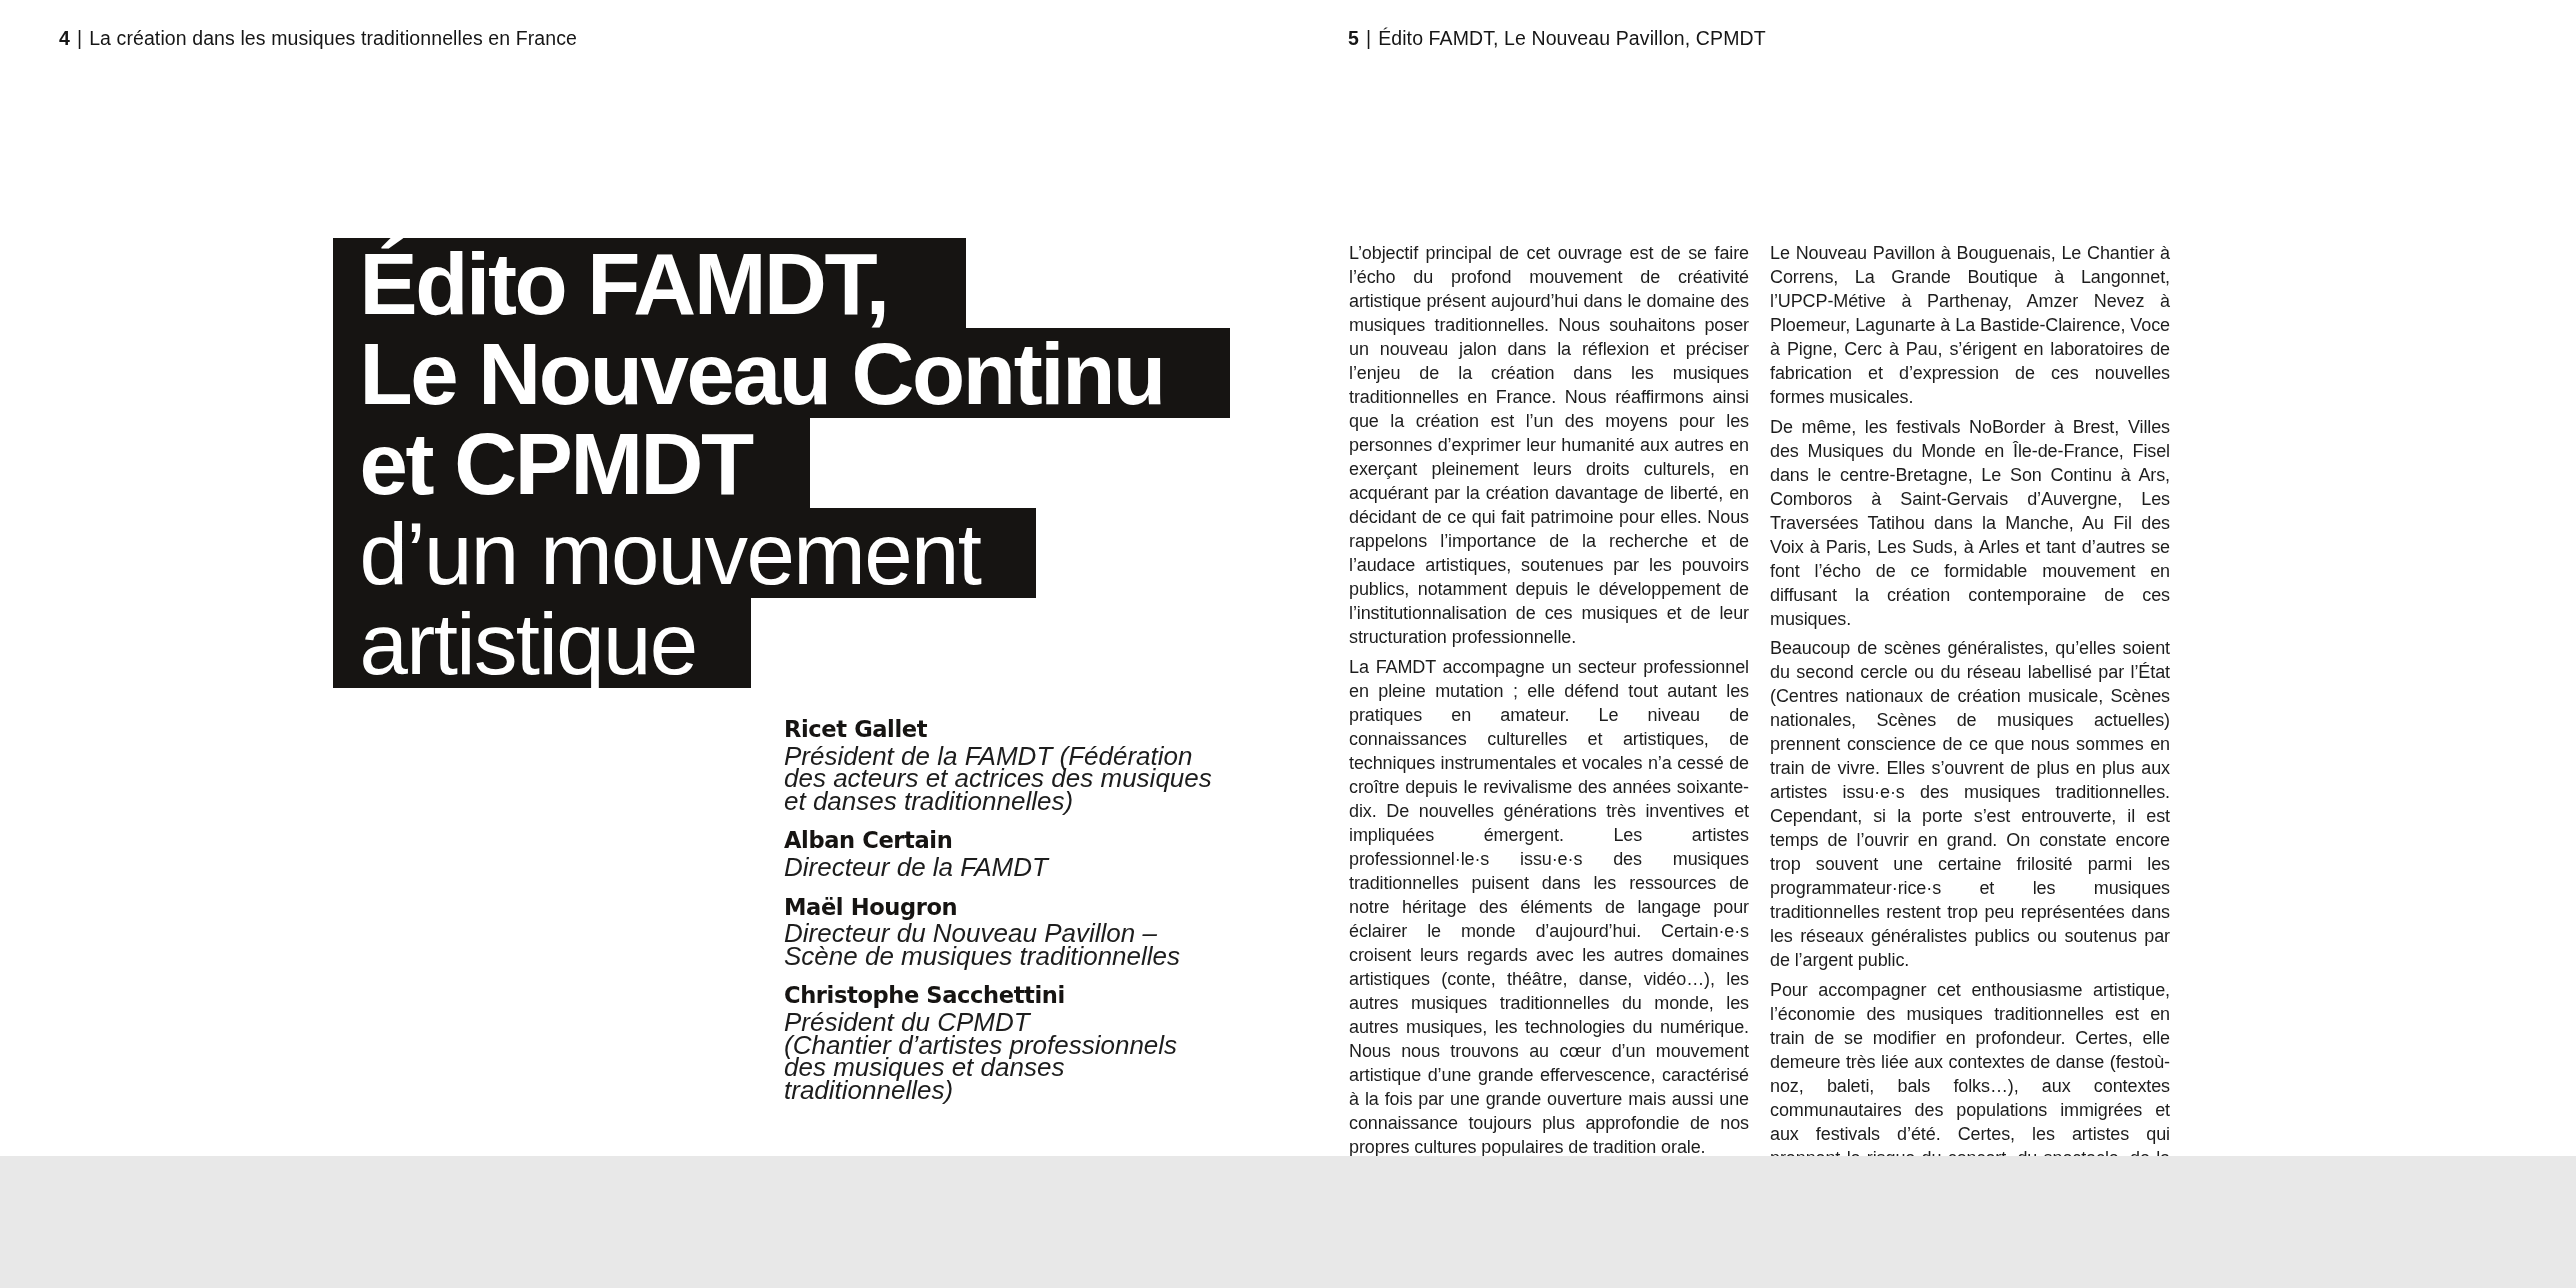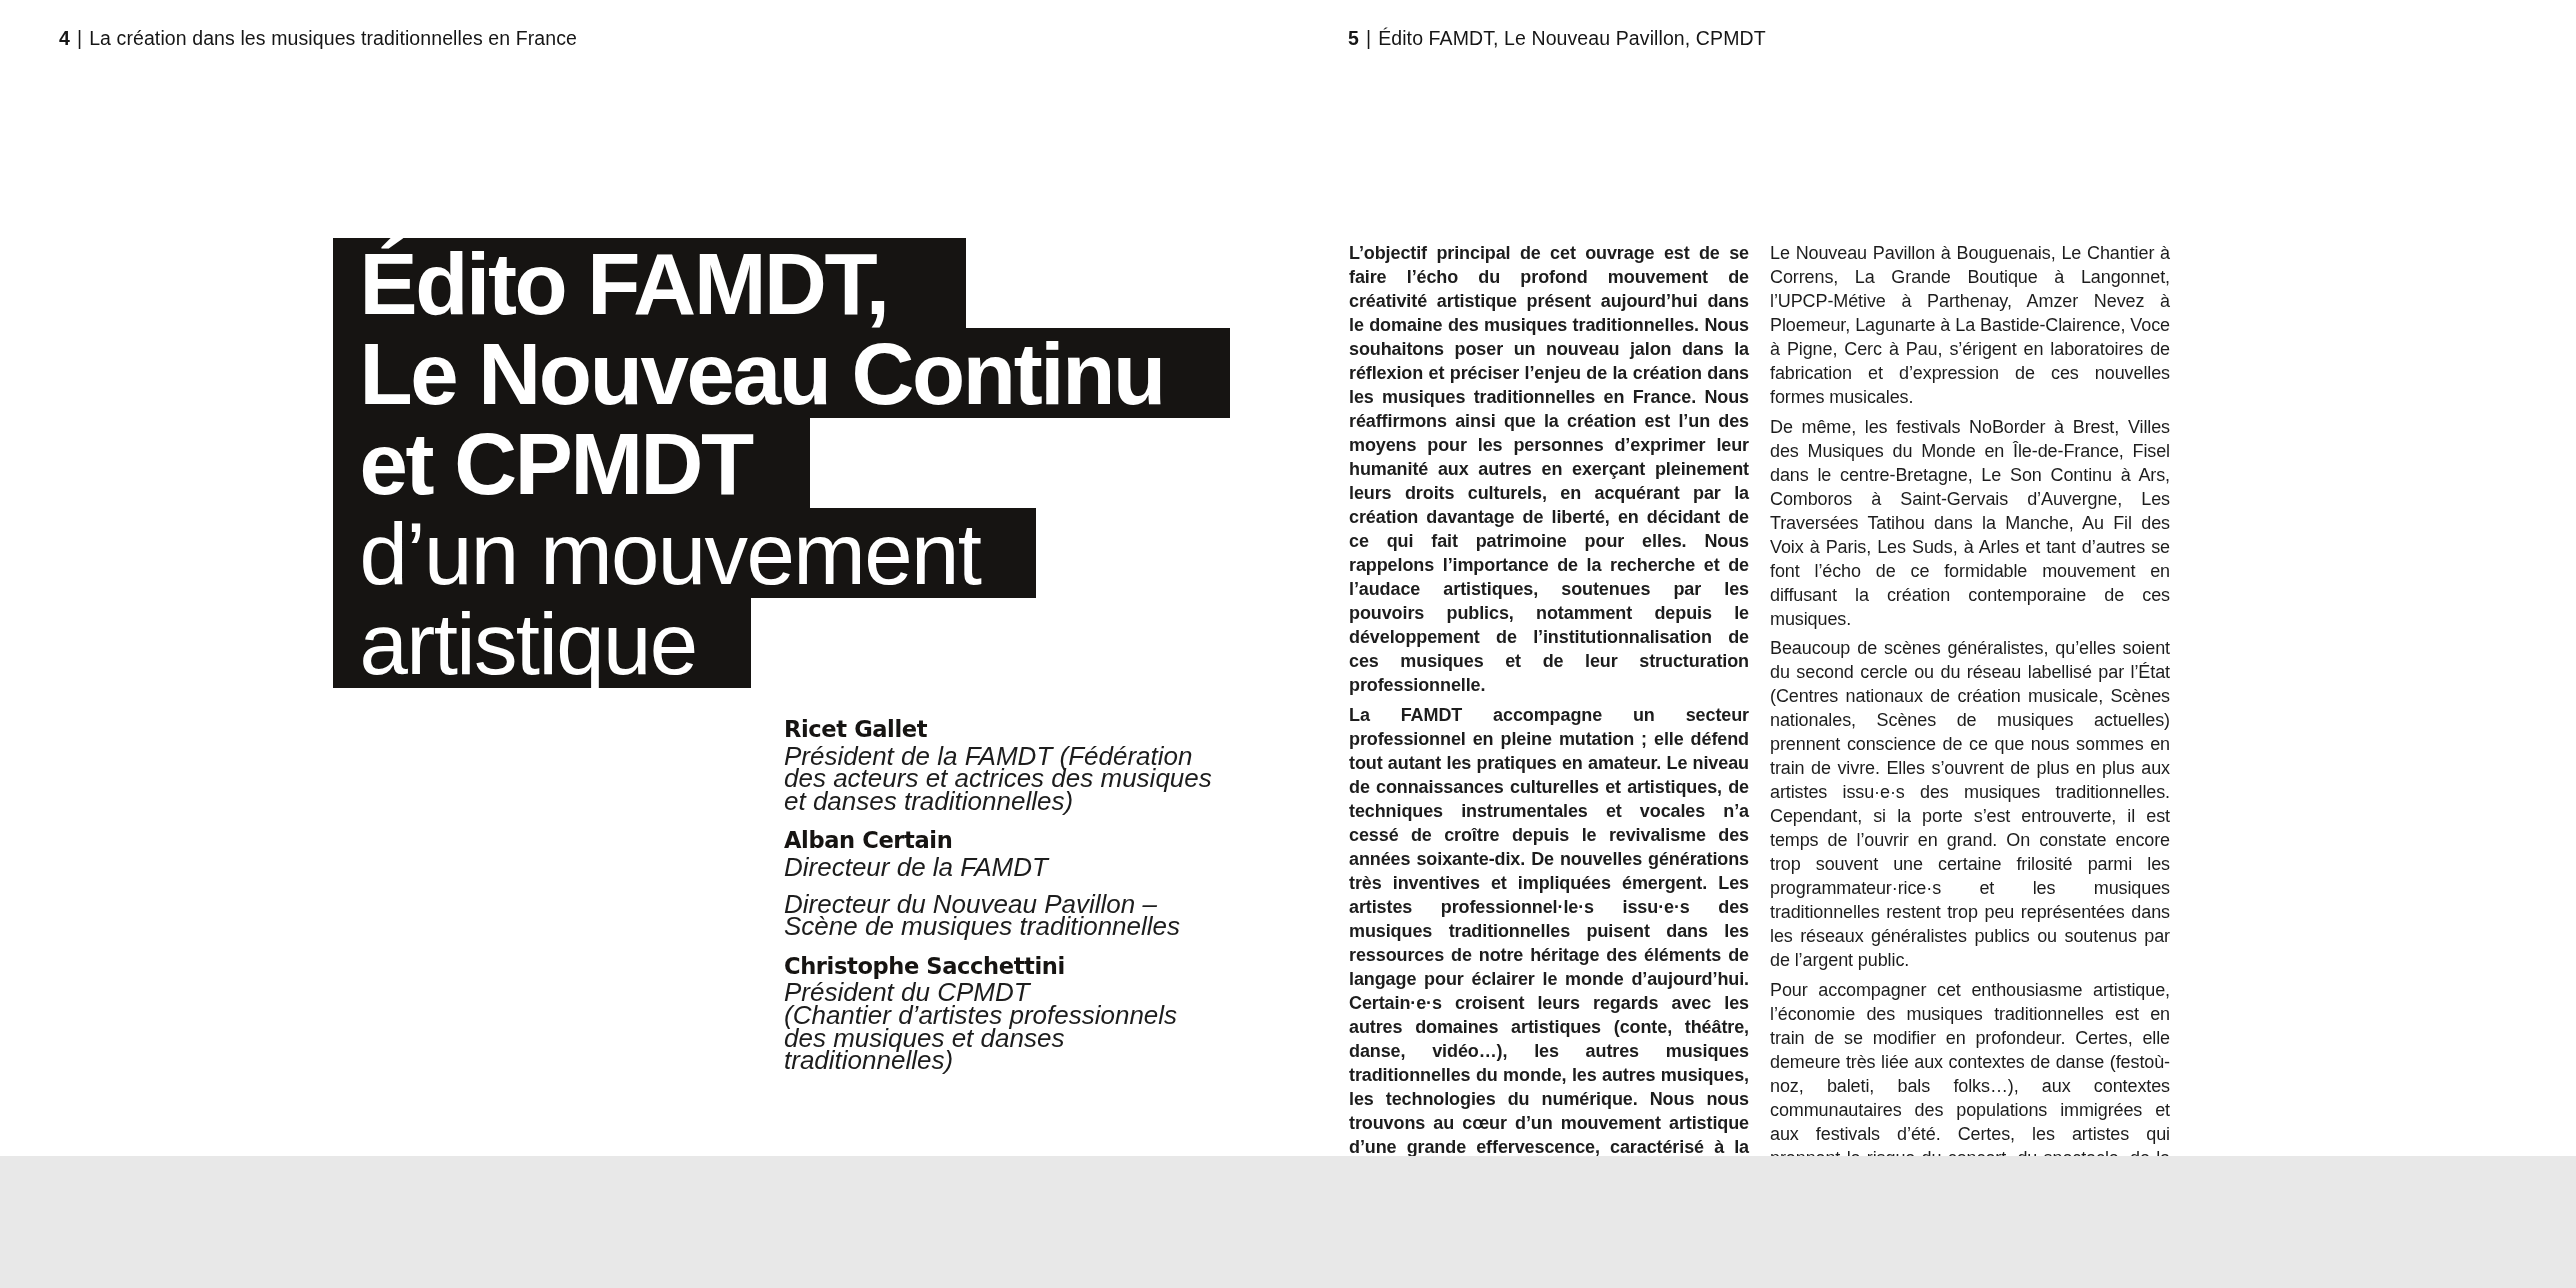--- a/index.html
+++ b/index.html
@@ -60,21 +60,21 @@
 
   
   .body-col{
     position:absolute;top:241px;width:400px;
     font-size:18px;line-height:24px;
     text-align:justify;
     color:#1d1d1d;
     letter-spacing:-0.1px;
   }
   .body-col p{margin:0 0 5.5px 0;}
-  .col-1{left:1349px;font-weight:bold;}
+  .col-1{left:1349px;}
   .col-2{left:1770px;}
 </style>
 </head>
 <body>
 
 <div class="spread">
 
   <div class="running-header header-left">
     <span class="pagenum">4</span><span class="sep">|</span><span>La création dans les musiques traditionnelles en France</span>
   </div>
@@ -96,20 +96,21 @@
       <div class="credit-name">Ricet Gallet</div>
       <div class="credit-role">Président de la FAMDT (Fédération
 des acteurs et actrices des musiques
 et danses traditionnelles)</div>
     </div>
     <div class="credit-entry">
       <div class="credit-name">Alban Certain</div>
       <div class="credit-role">Directeur de la FAMDT</div>
     </div>
     <div class="credit-entry">
+      <div class="credit-name">Maël Hougron</div>
       <div class="credit-role">Directeur du Nouveau Pavillon –
 Scène de musiques traditionnelles</div>
     </div>
     <div class="credit-entry">
       <div class="credit-name">Christophe Sacchettini</div>
       <div class="credit-role">Président du CPMDT
 (Chantier d’artistes professionnels
 des musiques et danses
 traditionnelles)</div>
     </div>

